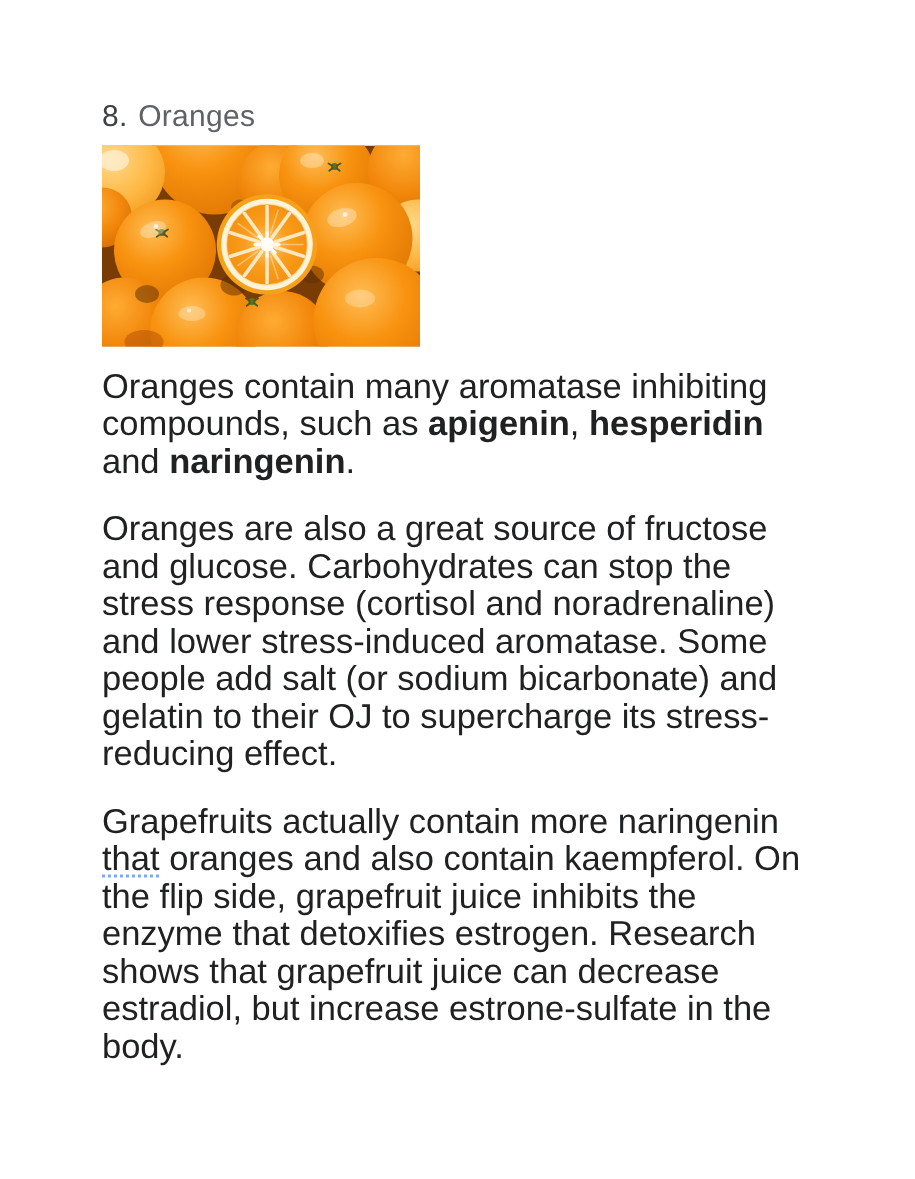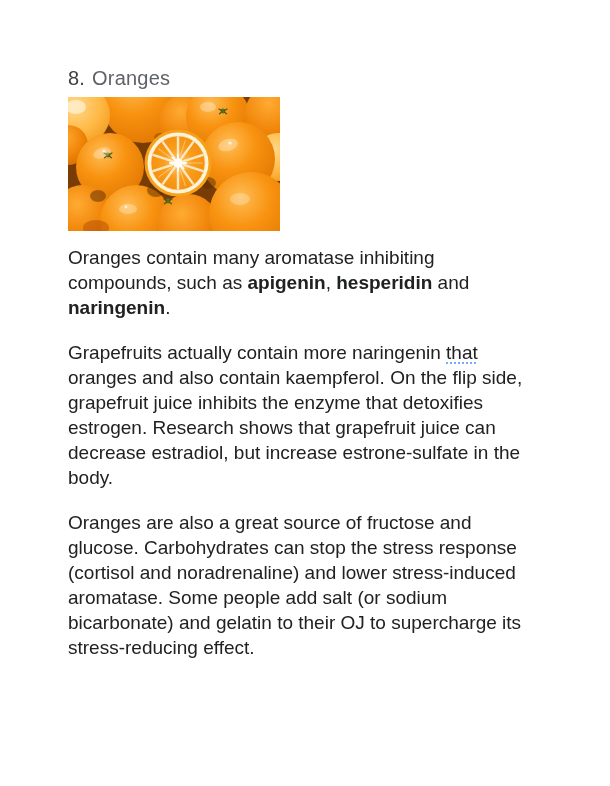--- a/index.html
+++ b/index.html
@@ -26,21 +26,21 @@
   .h-title { color: #5f6368; }
   figure.photo {
     margin: 0 0 14px 0;
     width: 212px;
     height: 134px;
     padding: 0;
   }
   figure.photo svg { display: block; }
   p.body-para {
     width: 470px;
-    font-size: 19px;
+    font-size: 23px;
     line-height: 25px;
     color: #202122;
     margin: 0 0 20px 0;
   }
   .seg-bold { font-weight: 700; }
   .seg-grammar {
     text-decoration-line: underline;
     text-decoration-style: dotted;
     text-decoration-color: #7baaf7;
     text-decoration-thickness: 2px;
@@ -166,17 +166,17 @@
             <line x1="0" y1="-8" x2="0" y2="-4"></line>
             <line x1="0" y1="8" x2="0" y2="4"></line>
             <line x1="-5.5" y1="-5.5" x2="-3" y2="-3"></line>
             <line x1="5.5" y1="5.5" x2="3" y2="3"></line>
           </g>
         </g>
       </svg>
     </figure>
 
     <p class="body-para"><span>Oranges contain many aromatase inhibiting compounds, such as </span><span class="seg-bold">apigenin</span><span>, </span><span class="seg-bold">hesperidin</span><span> and </span><span class="seg-bold">naringenin</span><span>.</span></p>
+    <p class="body-para"><span>Oranges are also a great source of fructose and glucose. Carbohydrates can stop the stress response (cortisol and noradrenaline) and lower stress-induced aromatase. Some people add salt (or sodium bicarbonate) and gelatin to their OJ to supercharge its stress-reducing effect.</span></p>
     <p class="body-para"><span>Grapefruits actually contain more naringenin </span><span class="seg-grammar">that</span><span> oranges and also contain kaempferol. On the flip side, grapefruit juice inhibits the enzyme that detoxifies estrogen. Research shows that grapefruit juice can decrease estradiol, but increase estrone-sulfate in the body.</span></p>
-    <p class="body-para"><span>Oranges are also a great source of fructose and glucose. Carbohydrates can stop the stress response (cortisol and noradrenaline) and lower stress-induced aromatase. Some people add salt (or sodium bicarbonate) and gelatin to their OJ to supercharge its stress-reducing effect.</span></p>
 
   </div>
 </div>
 
 </body></html>

